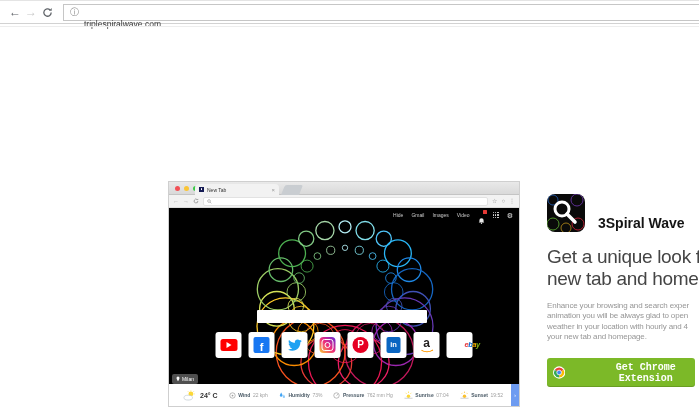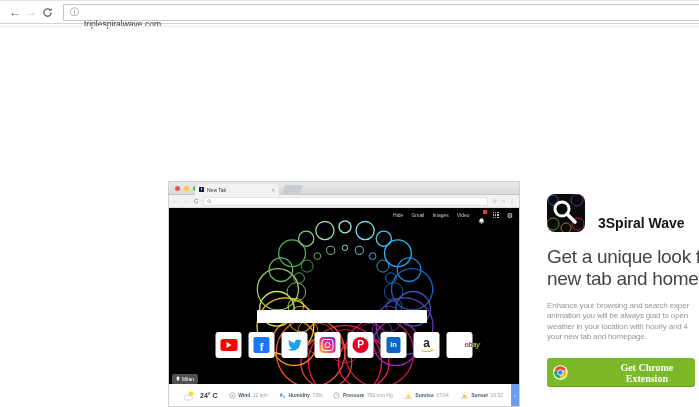--- a/index.html
+++ b/index.html
@@ -100,21 +100,21 @@
   .logo-row{display:flex;align-items:center;gap:13px;}
   .app-logo{width:38px;height:38px;border-radius:8px;background:#0a0a0a;overflow:hidden;flex:0 0 auto;}
   .app-title{font-size:14px;font-weight:bold;color:#141414;white-space:nowrap;margin-top:20px;}
   .headline{margin-top:14px;font-size:19px;color:#454545;line-height:22px;letter-spacing:-.3px;}
   .headline div{white-space:nowrap;}
   .desc{margin-top:11px;font-size:8px;color:#969696;line-height:10.3px;letter-spacing:-.15px;}
   .desc div{white-space:nowrap;}
   .cta{margin-top:16px;width:148px;height:29px;background:#7cb928;border:none;border-radius:3px;
        display:flex;align-items:center;justify-content:center;gap:9px;cursor:pointer;
        box-shadow:inset 0 -1px 0 rgba(0,0,0,.15);}
-  .cta span{color:#fff;font-weight:bold;font-size:10px;font-family:Liberation Serif, serif;padding-left:28px;}
+  .cta span{color:#fff;font-weight:bold;font-size:10px;font-family:Liberation Mono, monospace;padding-left:28px;}
 </style>
 </head>
 <body>
 
 <div class="stage">
 
   <header class="chrome">
     <div class="navbtn back">←</div>
     <div class="navbtn fwd">→</div>
     <div class="navbtn reload">

